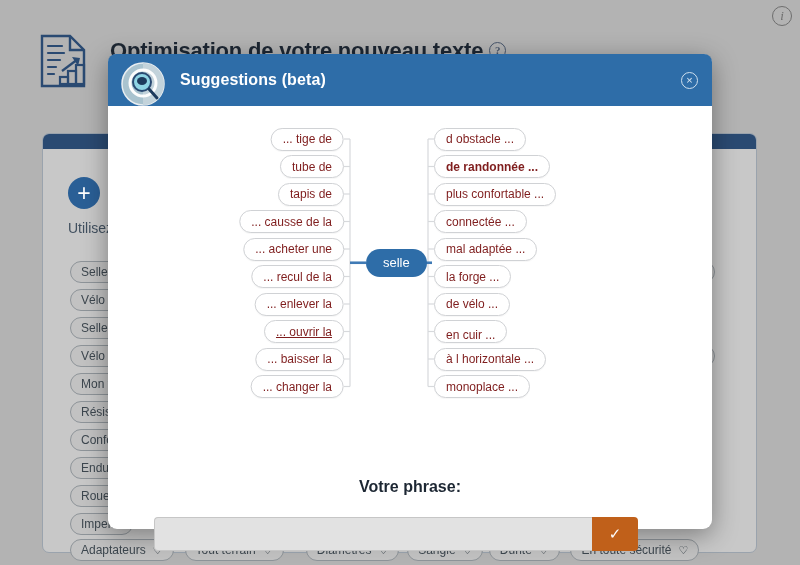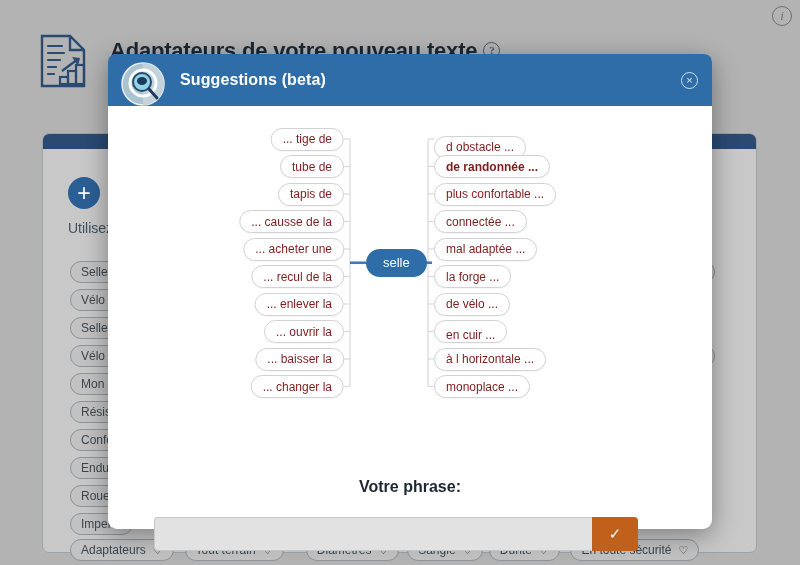--- a/index.html
+++ b/index.html
@@ -158,21 +158,21 @@
       <g fill="none" stroke="#2a4a72" stroke-width="2.2">
         <rect x="22" y="44" width="8" height="7"></rect>
         <rect x="30" y="38" width="8" height="13"></rect>
         <rect x="38" y="32" width="8" height="19"></rect>
       </g>
       <path d="M24 38 l16 -12" stroke="#2a4a72" stroke-width="2.2" fill="none"></path>
       <path d="M34 24 l8 1 l-2 8 z" fill="#2a4a72"></path>
     </svg>
 
     <div class="page-title">
-      <span>Adaptateurs de votre nouveau texte</span><span class="title-help">?</span>
+      <span>Optimisation de votre nouveau texte</span><span class="title-help">?</span>
     </div>
 
     <div class="bg-card">
       <div class="bg-card-header"></div>
     </div>
 
     <div class="plus-btn">
       <span>+</span>
     </div>
     <div class="utilisez">Utilisez</div>
@@ -320,32 +320,32 @@
             </div>
             <div class="chip chip-left" style="left: 236px; top: 131.5px;">
               <span>... acheter une</span>
             </div>
             <div class="chip chip-left" style="left: 236px; top: 159px;">
               <span>... recul de la</span>
             </div>
             <div class="chip chip-left" style="left: 236px; top: 186.5px;">
               <span>... enlever la</span>
             </div>
-            <div class="chip chip-left" style="left: 236px; top: 214px;">
+            <div class="chip chip-left" style="left: 236px; top: 214px; text-decoration: underline;">
               <span>... ouvrir la</span>
             </div>
             <div class="chip chip-left" style="left: 236px; top: 241.5px;">
               <span>... baisser la</span>
             </div>
             <div class="chip chip-left" style="left: 236px; top: 269px;">
               <span>... changer la</span>
             </div>
           </div>
         <div id="right-chips">
-            <div class="chip" style="left: 326px; top: 21.5px; margin-top: 8px;">
+            <div class="chip" style="left: 326px; top: 21.5px;">
               <span>d obstacle ...</span>
             </div>
             <div class="chip" style="left: 326px; top: 49px; font-weight: bold;">
               <span>de randonnée ...</span>
             </div>
             <div class="chip" style="left: 326px; top: 76.5px;">
               <span>plus confortable ...</span>
             </div>
             <div class="chip" style="left: 326px; top: 104px;">
               <span>connectée ...</span>

